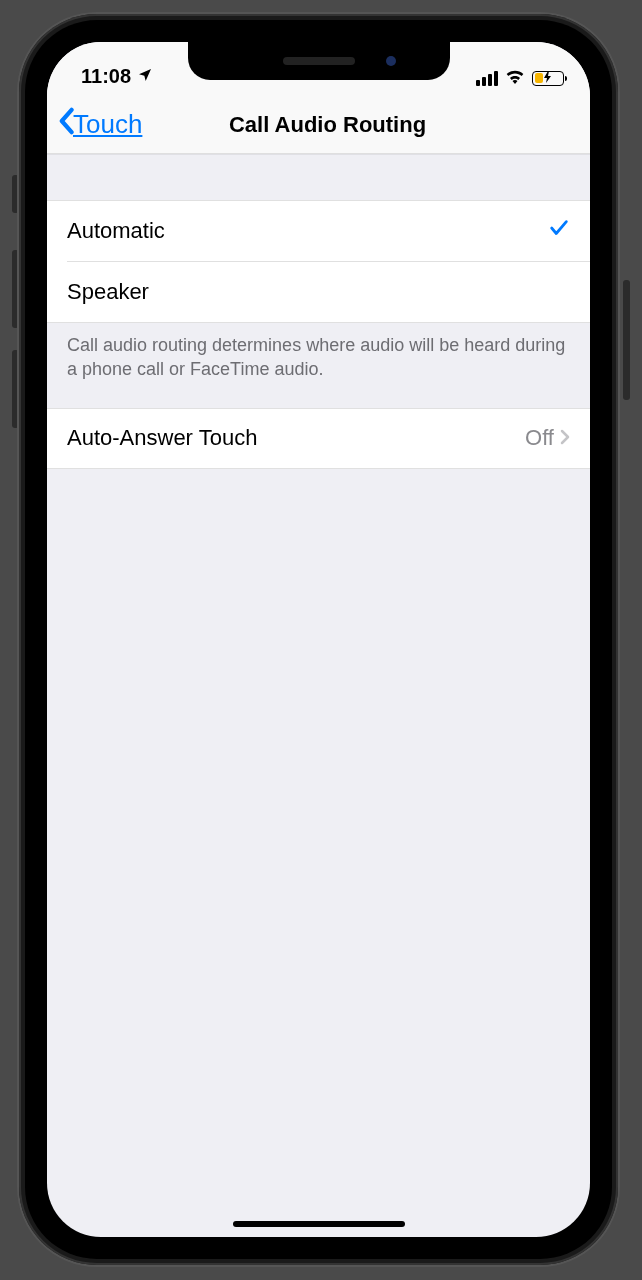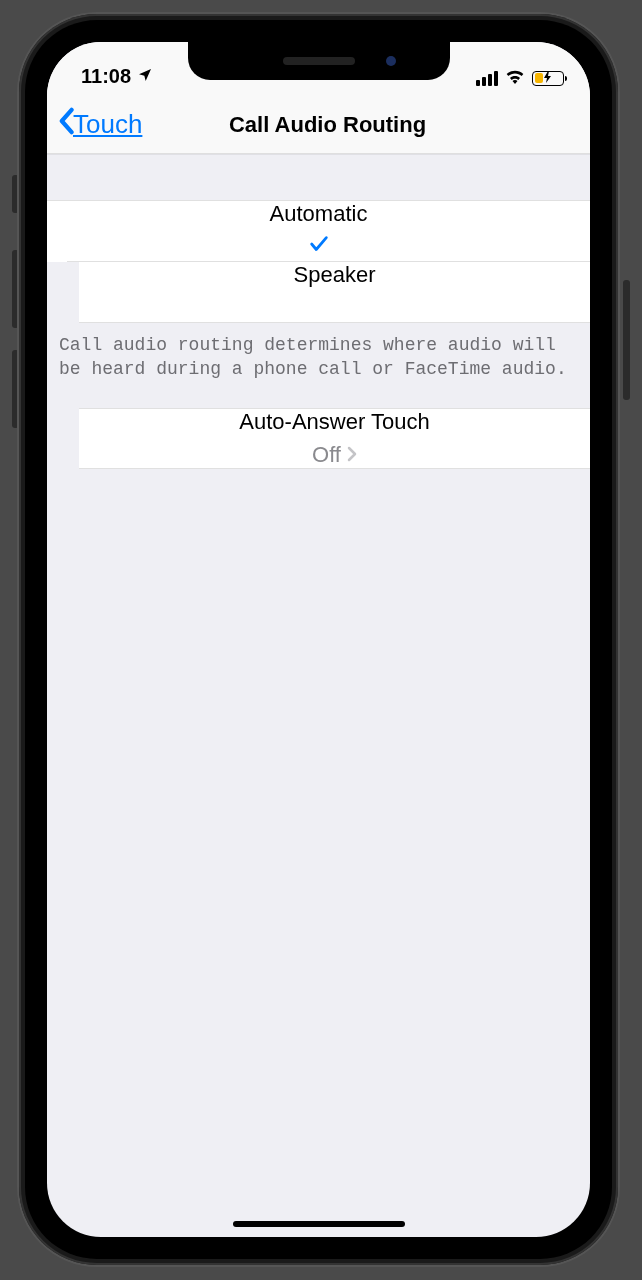--- a/index.html
+++ b/index.html
@@ -195,41 +195,39 @@
     }
     .cell {
       background: #fff;
       min-height: 61px;
       padding: 0 20px;
       display: flex;
       align-items: center;
       justify-content: space-between;
       font-size: 22px;
       color: #000;
-      flex-direction: column;
     }
     .cell + .cell-separator {
       height: 1px;
       background: #fff;
       position: relative;
     }
     .cell + .cell-separator::after {
       content:'';
       position:absolute;
       left:20px; right:0; top:0; height:1px;
       background: rgba(0,0,0,0.12);
     }
     .group-top-border { border-top: 1px solid rgba(0,0,0,0.12); }
-    .group-bottom-border { border-bottom: 1px solid rgba(0,0,0,0.12); margin-left: 32px; }
+    .group-bottom-border { border-bottom: 1px solid rgba(0,0,0,0.12); }
     .footer-text {
-      padding: 10px 20px 26px 12px;
+      padding: 10px 20px 26px 20px;
       font-size: 18px;
       line-height: 1.35;
       color: #6d6d72;
-      font-family: Liberation Mono, monospace;
     }
     .value-label {
       color: #8a8a8e;
       font-size: 22px;
       margin-right: 6px;
     }
     .chevron {
       color: #c4c4c7;
     }
 

